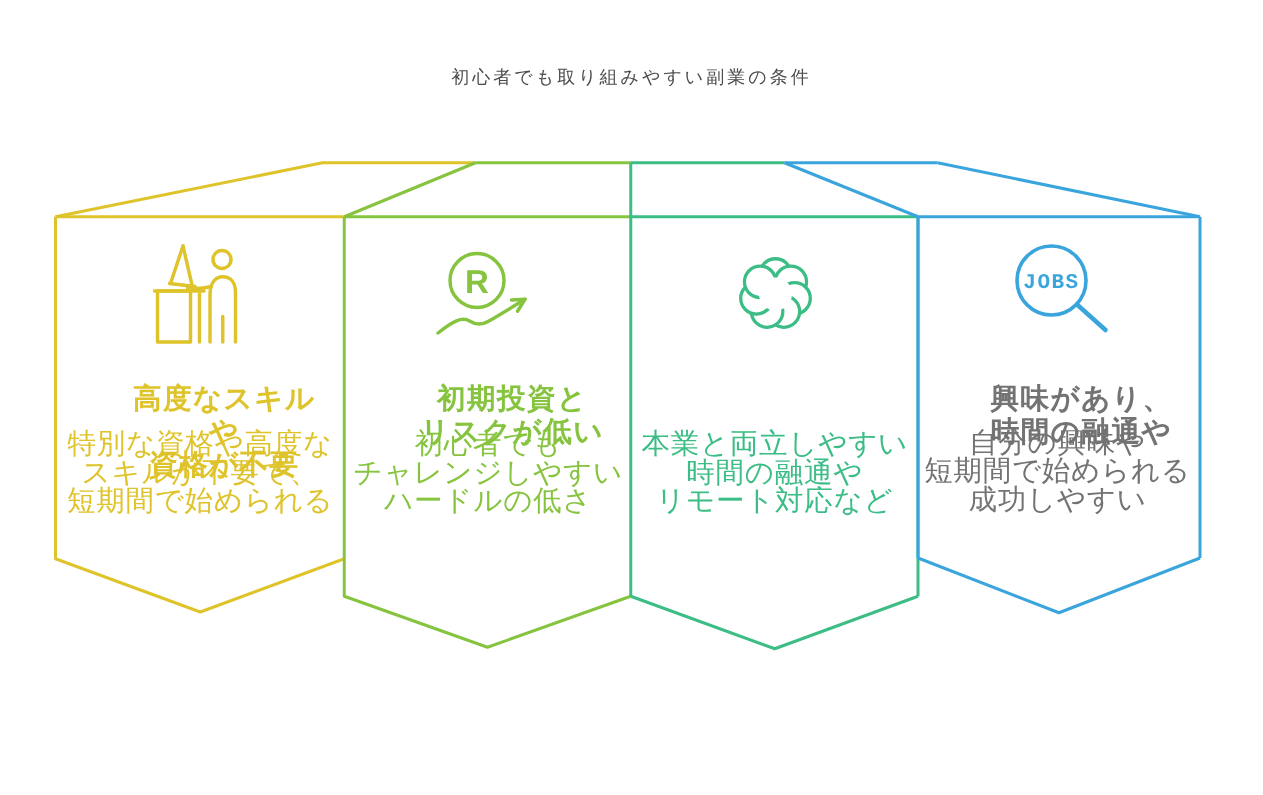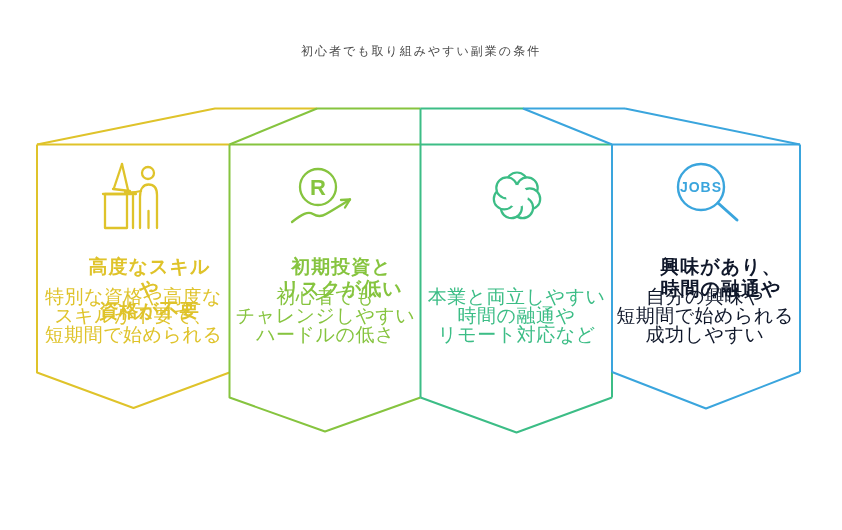--- a/index.html
+++ b/index.html
@@ -10,21 +10,21 @@
   .main-title {
     position:absolute; top:43px; left:0; width:842px; margin:0;
     text-align:center; font-size:12px; font-weight:500;
     letter-spacing:2px; color:#4b4b4b;
   }
   svg.lines { position:absolute; left:0; top:0; }
   .panel { position:absolute; top:144px; height:260px; text-align:center; }
   .panel-1 { left:37px;  width:193px; color:#dfc32a; }
   .panel-2 { left:230px; width:191px; color:#86c43f; }
   .panel-3 { left:421px; width:191px; color:#3cbd86; }
-  .panel-4 { left:612px; width:186px; color:#0f172a; }
+  .panel-4 { left:612px; width:186px; color:#737373;font-family:Liberation Mono, monospace; }
   .icon-wrap {
     position:absolute; top:12px; left:0; right:0; height:80px;
     display:flex; align-items:center; justify-content:center;
   }
   .panel h2 {
     position:absolute; top:96px; left:0; right:0; margin:16px;
     font-size:19px; line-height:22px; font-weight:700;
     letter-spacing:1px; white-space:pre-line;padding-left:32px;
   }
   .panel p {

